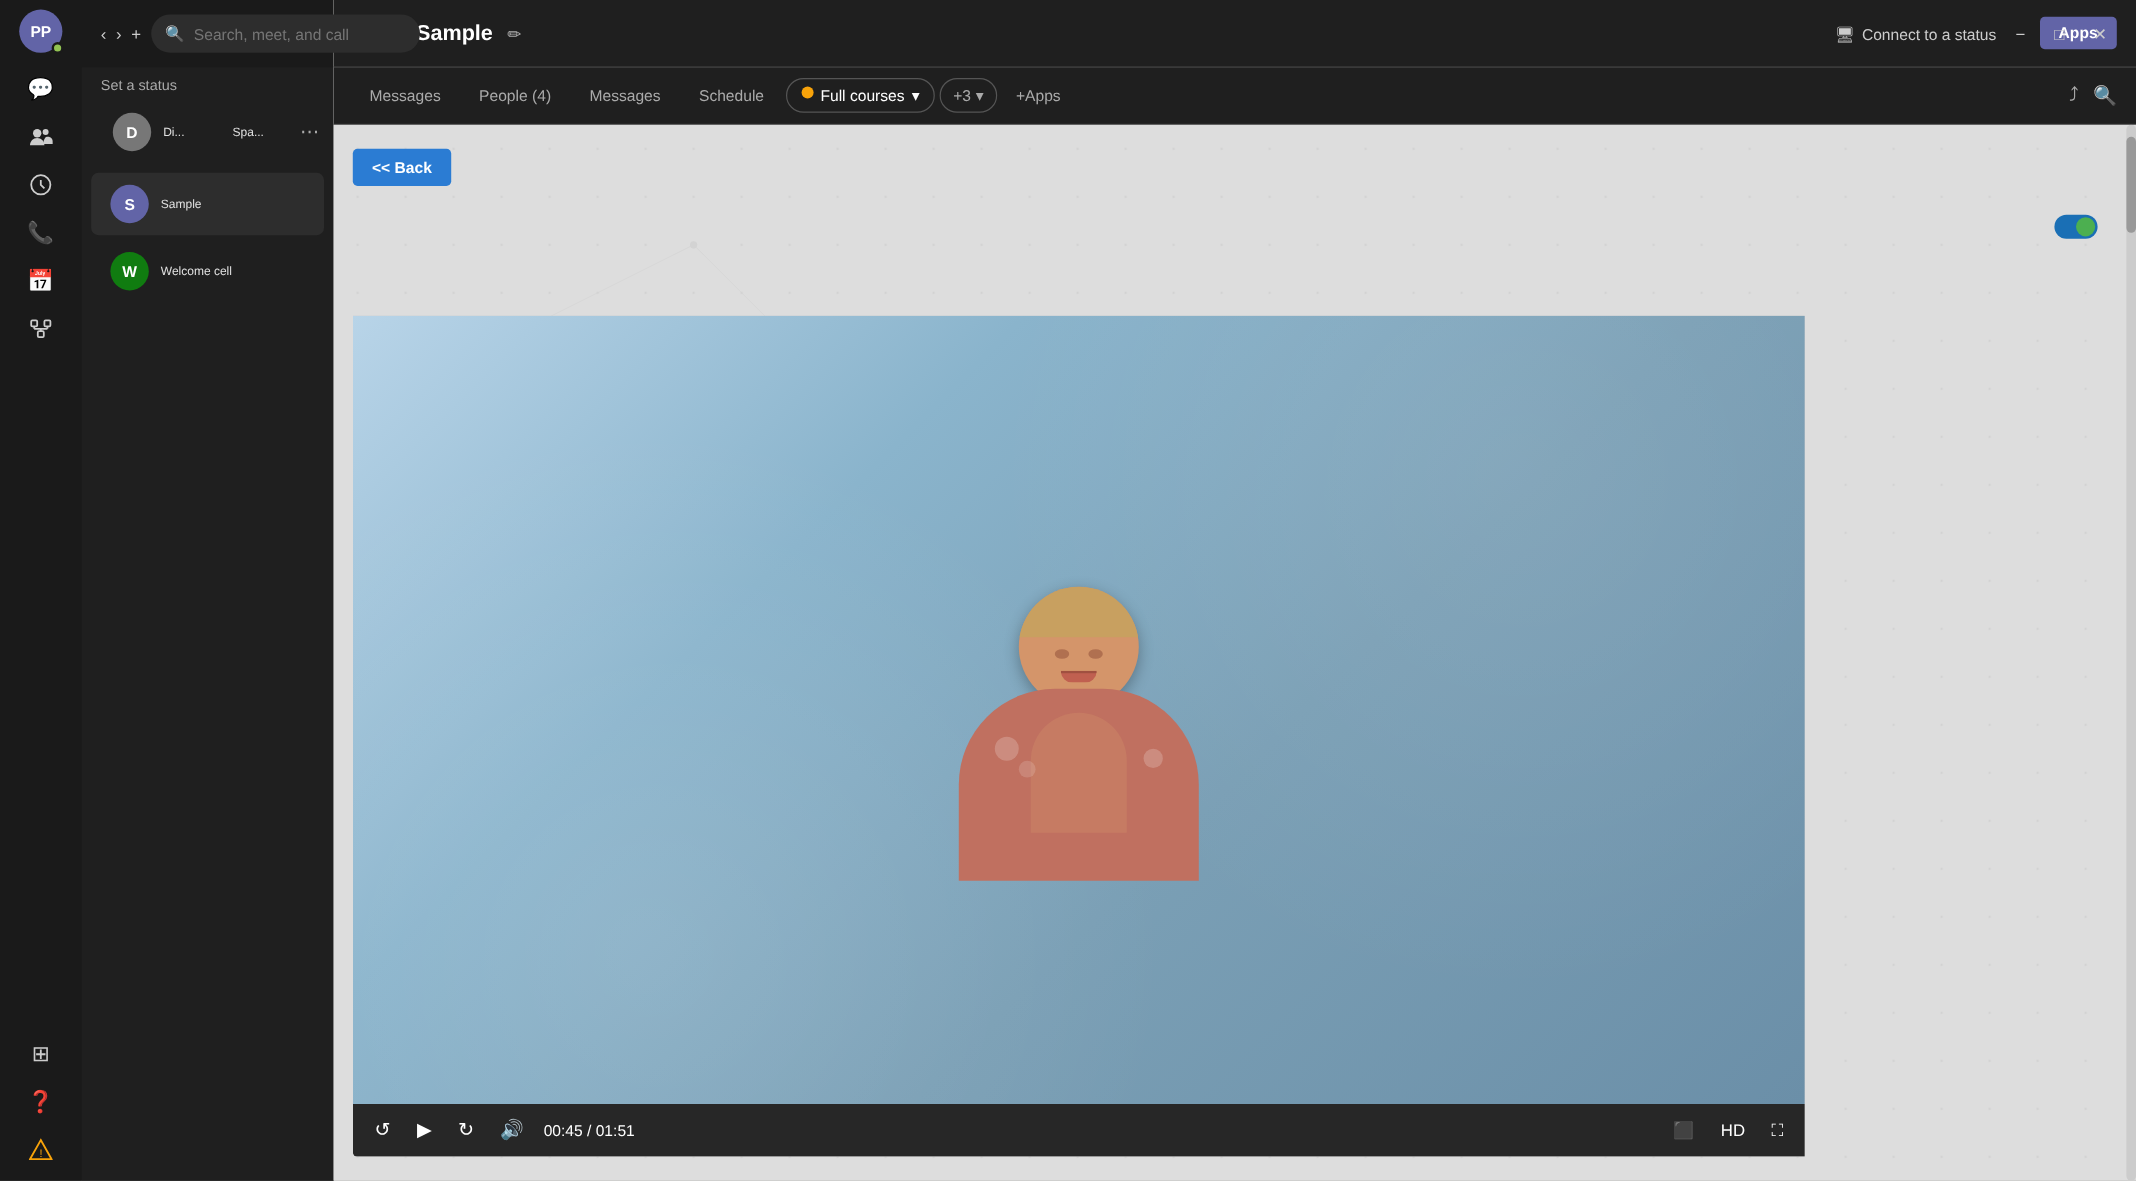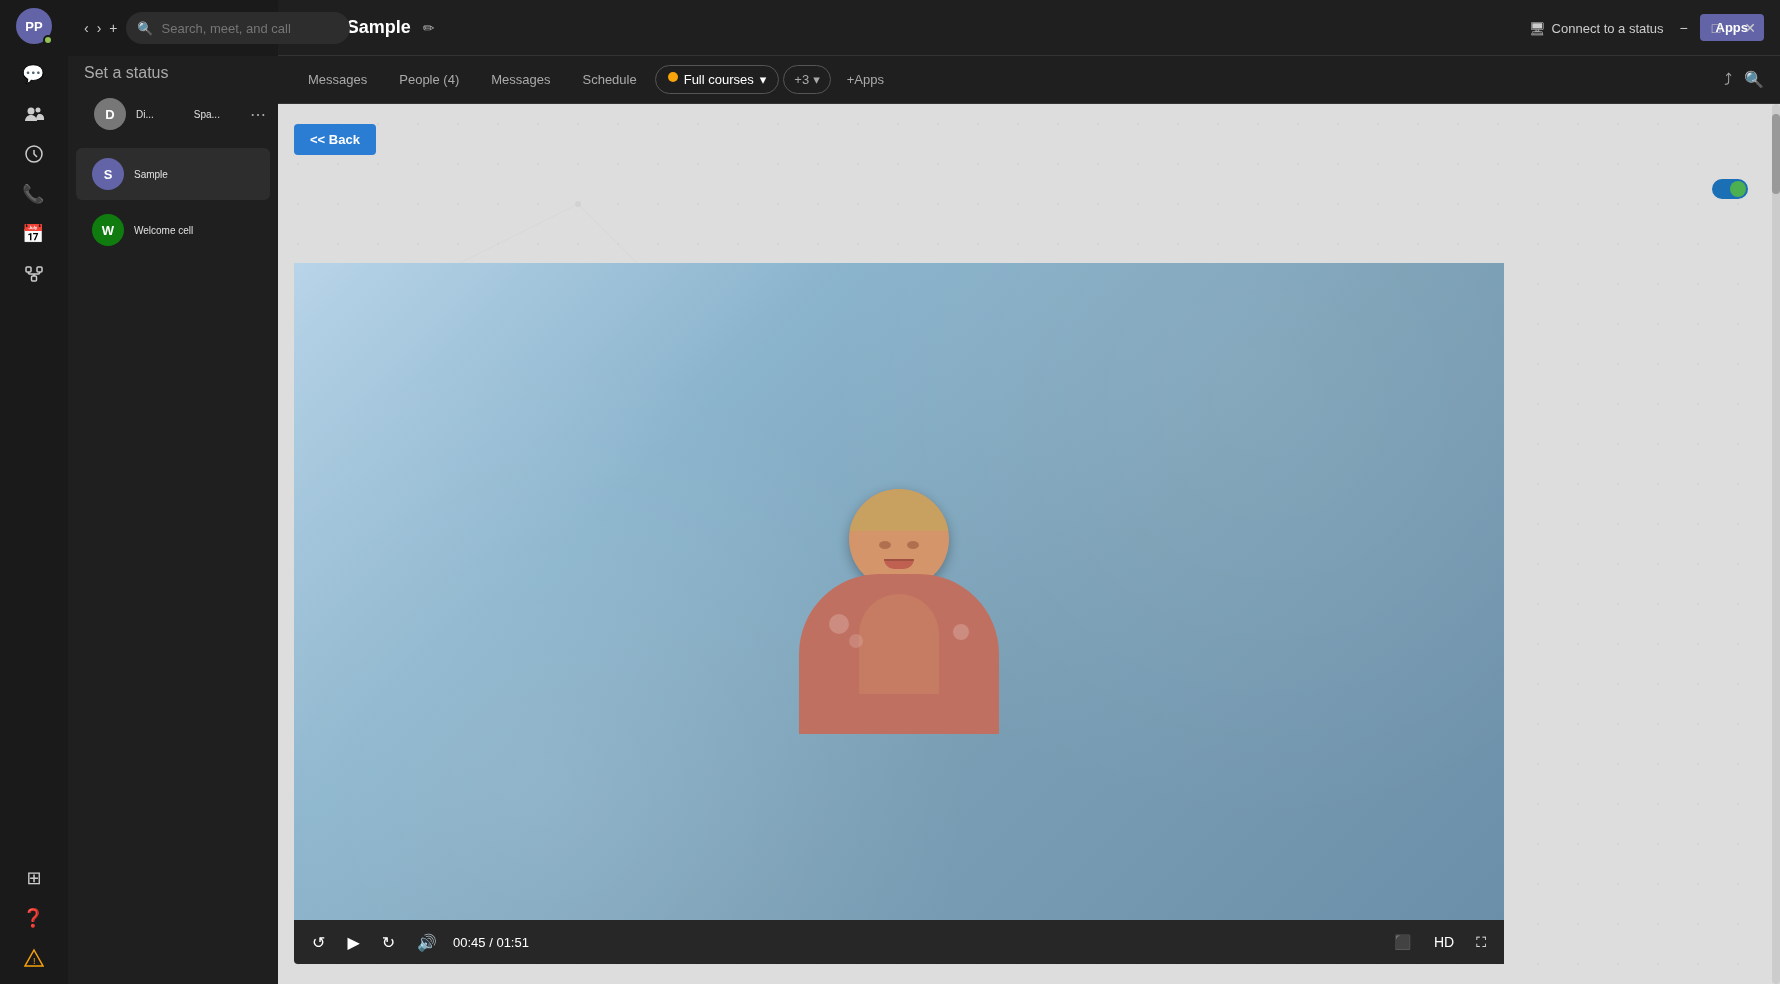--- a/index.html
+++ b/index.html
@@ -603,21 +603,21 @@
     <button class="topbar-nav-btn">‹</button>
     <button class="topbar-nav-btn">›</button>
     <button class="topbar-nav-btn">+</button>
     <div class="search-wrap">
       <span class="search-icon-top">🔍</span>
       <input type="text" class="topbar-search" placeholder="Search, meet, and call" style="">
     </div>
   </div>
 
   <div style="padding:8px 16px 4px; display:flex; align-items:center; gap:8px;">
-    <span style="font-size:16px; color:#aaa;">Set a status</span>
+    <span style="font-size:12px; color:#aaa;">Set a status</span>
   </div>
 
   <div style="display:flex; align-items:center; padding: 4px 8px; gap:4px; margin-bottom:4px;">
     <div class="nav-item" style="flex:1; padding:6px 10px;">
       <div class="nav-item-avatar" style="background:#777;">D</div>
       <span class="nav-item-label">Di...</span>
     </div>
     <div class="nav-item" style="flex:1; padding:6px 10px;">
       <span class="nav-item-label">Spa...</span>
     </div>

